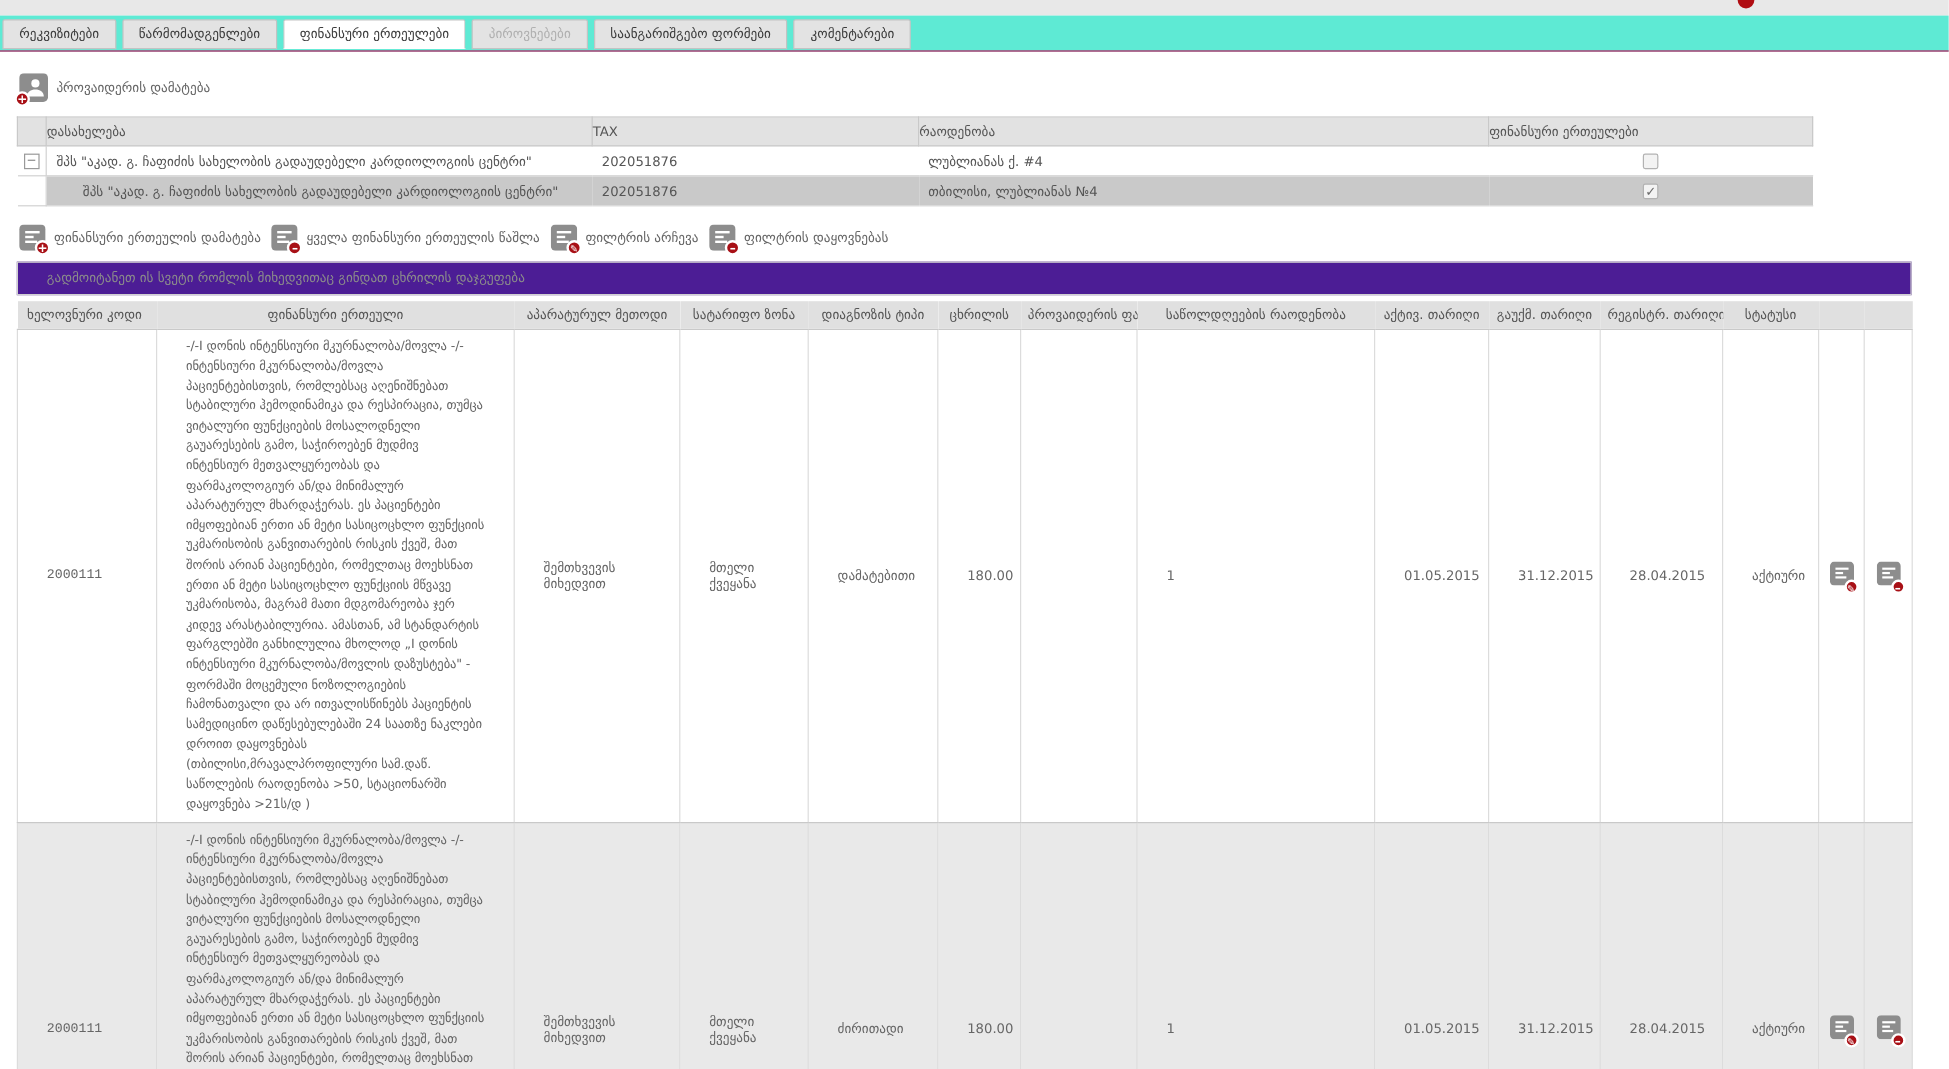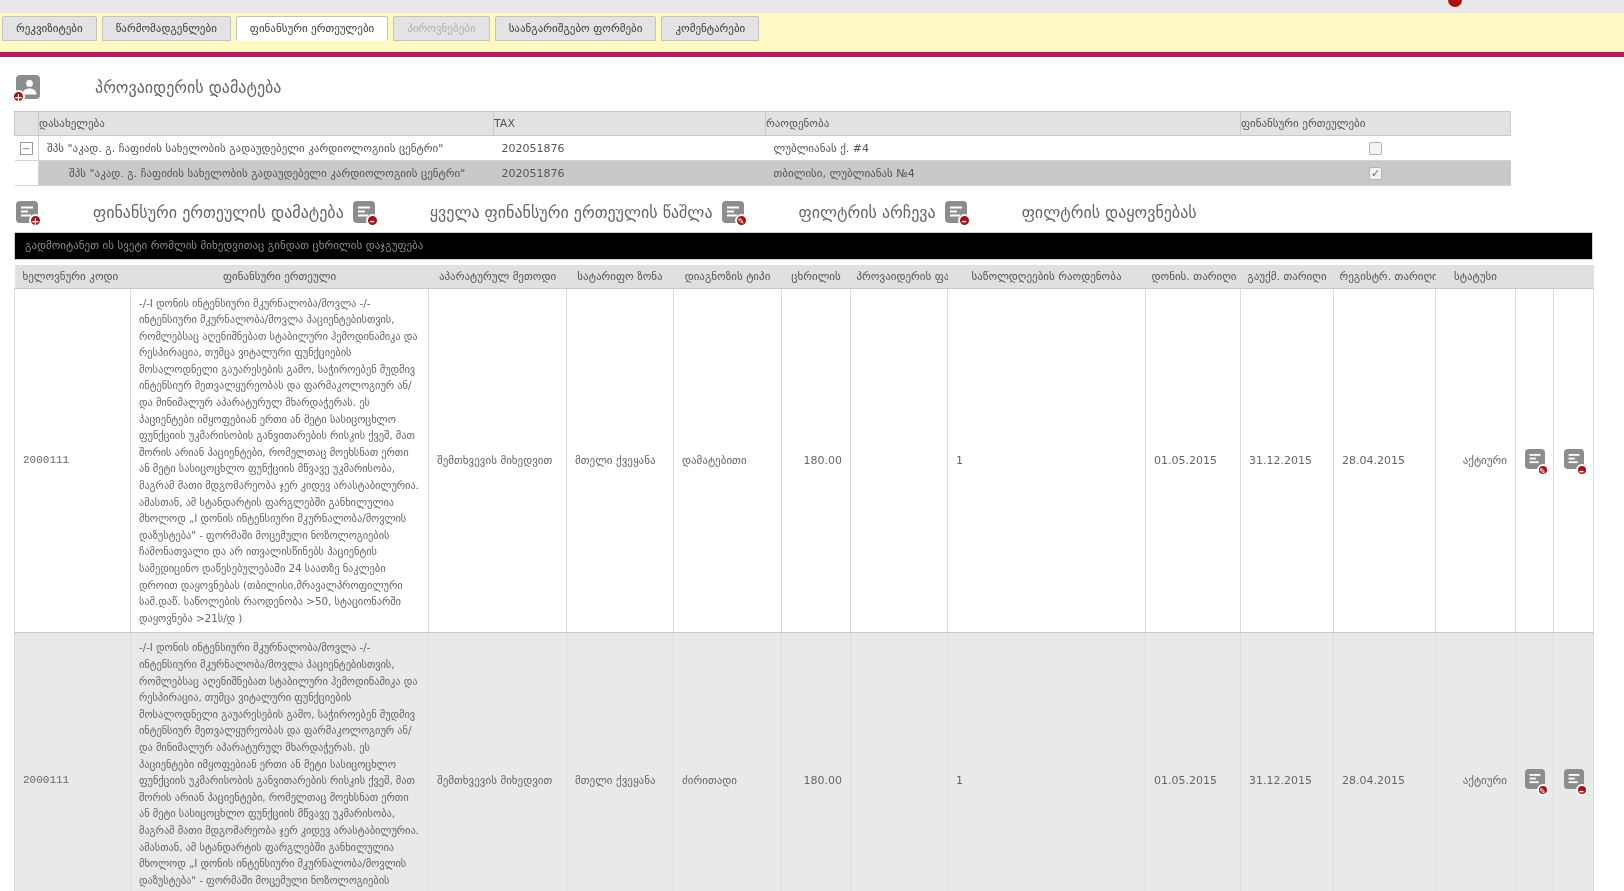--- a/index.html
+++ b/index.html
@@ -3,42 +3,42 @@
 <meta charset="utf-8">
 <style>
   * { margin:0; padding:0; box-sizing:border-box; }
   html,body { width:1624px; height:891px; overflow:hidden; background:#fff;
               font-family:"DejaVu Sans", sans-serif; color:#555; position:relative; }
 
   
   .top-strip { height:13px; background:#e8e8e8; }
   .notif-dot { position:absolute; left:1448px; top:-7px; width:14px; height:14px;
                border-radius:50%; background:#b00d12; z-index:9; }
-  .tabbar { display:flex; align-items:flex-end; gap:5px; padding:3px 0 12px 2px;
-            border-bottom:5px solid #be185d; background:#fef9c3; }
+  .tabbar { display:flex; align-items:flex-end; gap:5px; padding:3px 0 2px 2px;
+            border-bottom:1px solid #be185d; background:#5eead4; }
   .tab { height:25px; line-height:23px; padding:0 13px; background:#e3e3e3;
          border:1px solid #c3c3c3; border-bottom:1px solid #c3c3c3; margin-bottom:-1px;
          font-size:11px; color:#3c3c3c; white-space:nowrap; cursor:pointer;
          border-radius:2px 2px 0 0; }
   .tab.active { background:#fff; border-bottom:1px solid #fff; }
   .tab.disabled { color:#b0b0b0; }
 
   
   .icon-btn-row { display:flex; align-items:center; margin:18px 0 0 16px; }
   .toolbar { display:flex; align-items:center; margin:15px 0 0 16px; gap:9px; }
   .icon-btn { display:flex; align-items:center; gap:7px; cursor:pointer; }
   .icon-wrap { position:relative; width:24px; height:24px; flex:0 0 auto; }
   .icon-wrap.small { width:22px; height:22px; }
   .badge { position:absolute; right:-4px; bottom:-4px; width:13px; height:13px;
            background:#a81016; border:2px solid #fff; border-radius:50%;
            color:#fff; font-size:10px; line-height:12px; font-weight:bold;
            text-align:center; }
   .badge.left { right:auto; left:-4px; }
   .badge.pencil { font-size:8px; }
-  .icon-label { font-size:16px; color:#666; white-space:nowrap;margin-left:48px; }
+  .icon-label { font-size:11px; color:#666; white-space:nowrap; }
 
   
   .ptable { border-collapse:collapse; table-layout:fixed; width:1496px;
             margin:12px 0 0 14px; font-size:11px; color:#555; }
   .ptable th { background:#e2e2e2; border:1px solid #c9c9c9; font-weight:normal;
                height:24px; text-align:left; color:#555; }
   .ptable td { border-top:1px solid #d2d2d2; border-bottom:1px solid #d2d2d2;
                height:25px; padding:0 8px; overflow:hidden; white-space:nowrap; }
   .ptable td.exp { border-right:1px solid #d2d2d2; text-align:center; padding:0; }
   .ptable tr.selected td { background:#c9c9c9; }
@@ -50,32 +50,32 @@
               background:#fff; color:#777; font-size:10px; line-height:11px;
               text-align:center; cursor:pointer; }
 
   .cb { display:inline-block; width:13px; height:13px; border:1px solid #b2b2b2;
         background:#f3f3f3; border-radius:2px; position:relative; vertical-align:middle; }
   .cb.checked::after { content:"\2713"; position:absolute; left:1px; top:-1px;
                        font-size:11px; line-height:13px; color:#6b6b6b; }
 
   
   .group-bar { width:1579px; margin:9px 0 0 14px; height:28px; line-height:26px;
-               background:#000000; border:1px solid #d0d0d0; padding-left:10px;
+               background:#4c1d95; border:1px solid #d0d0d0; padding-left:24px;
                font-size:11px; color:#8b8b8b; }
 
   
   .grid { border-collapse:collapse; table-layout:fixed; width:1579px;
           margin:5px 0 0 14px; font-size:11px; color:#666; }
   .grid th { background:#e0e0e0; font-weight:normal; height:23px; padding:0 6px;
              border-bottom:1px solid #c9c9c9; color:#555; text-align:center;
              overflow:hidden; white-space:nowrap; }
   .grid th:first-child { text-align:left; padding-left:8px; }
   .grid td { border-right:1px solid #dcdcdc; border-bottom:1px solid #c9c9c9;
-             padding:6px 8px; vertical-align:middle; background:#fff; }
+             padding:6px 24px; vertical-align:middle; background:#fff; }
   .grid td:first-child { border-left:1px solid #dcdcdc;font-family:Liberation Mono, monospace; }
   .grid tr.alt td { background:#e9e9e9; }
   .grid td.desc { font-size:10.5px; line-height:16.6px; letter-spacing:-0.1px; }
   .grid td.center { text-align:right; }
   .grid td.icon-cell { text-align:center; padding:2px; }
   .grid td.icon-cell .icon-wrap { width:20px; height:20px; margin:0 auto; }
   .grid td.icon-cell .badge { width:12px; height:12px; line-height:11px; }
 </style>
 </head>
 <body>
@@ -212,21 +212,21 @@
   <tbody>
       <tr>
     <th>ხელოვნური კოდი</th>
     <th>ფინანსური ერთეული</th>
     <th>აპარატურულ მეთოდი</th>
     <th>სატარიფო ზონა</th>
     <th>დიაგნოზის ტიპი</th>
     <th>ცხრილის</th>
     <th>პროვაიდერის ფასი</th>
     <th>საწოლდღეების რაოდენობა</th>
-    <th>დონის. თარიღი</th>
+    <th>აქტივ. თარიღი</th>
     <th>გაუქმ. თარიღი</th>
     <th>რეგისტრ. თარიღი</th>
     <th>სტატუსი</th>
     <th></th>
     <th></th>
   </tr>
   <tr>
     <td>2000111</td>
     <td class="desc">-/-I დონის ინტენსიური მკურნალობა/მოვლა -/- ინტენსიური მკურნალობა/მოვლა პაციენტებისთვის, რომლებსაც აღენიშნებათ სტაბილური ჰემოდინამიკა და რესპირაცია, თუმცა ვიტალური ფუნქციების მოსალოდნელი გაუარესების გამო, საჭიროებენ მუდმივ ინტენსიურ მეთვალყურეობას და ფარმაკოლოგიურ ან/და მინიმალურ აპარატურულ მხარდაჭერას. ეს პაციენტები იმყოფებიან ერთი ან მეტი სასიცოცხლო ფუნქციის უკმარისობის განვითარების რისკის ქვეშ, მათ შორის არიან პაციენტები, რომელთაც მოეხსნათ ერთი ან მეტი სასიცოცხლო ფუნქციის მწვავე უკმარისობა, მაგრამ მათი მდგომარეობა ჯერ კიდევ არასტაბილურია. ამასთან, ამ სტანდარტის ფარგლებში განხილულია მხოლოდ „I დონის ინტენსიური მკურნალობა/მოვლის დაზუსტება" - ფორმაში მოცემული ნოზოლოგიების ჩამონათვალი და არ ითვალისწინებს პაციენტის სამედიცინო დაწესებულებაში 24 საათზე ნაკლები დროით დაყოვნებას (თბილისი,მრავალპროფილური სამ.დაწ. საწოლების რაოდენობა &gt;50, სტაციონარში დაყოვნება &gt;21ს/დ )</td>
     <td>შემთხვევის მიხედვით</td>

